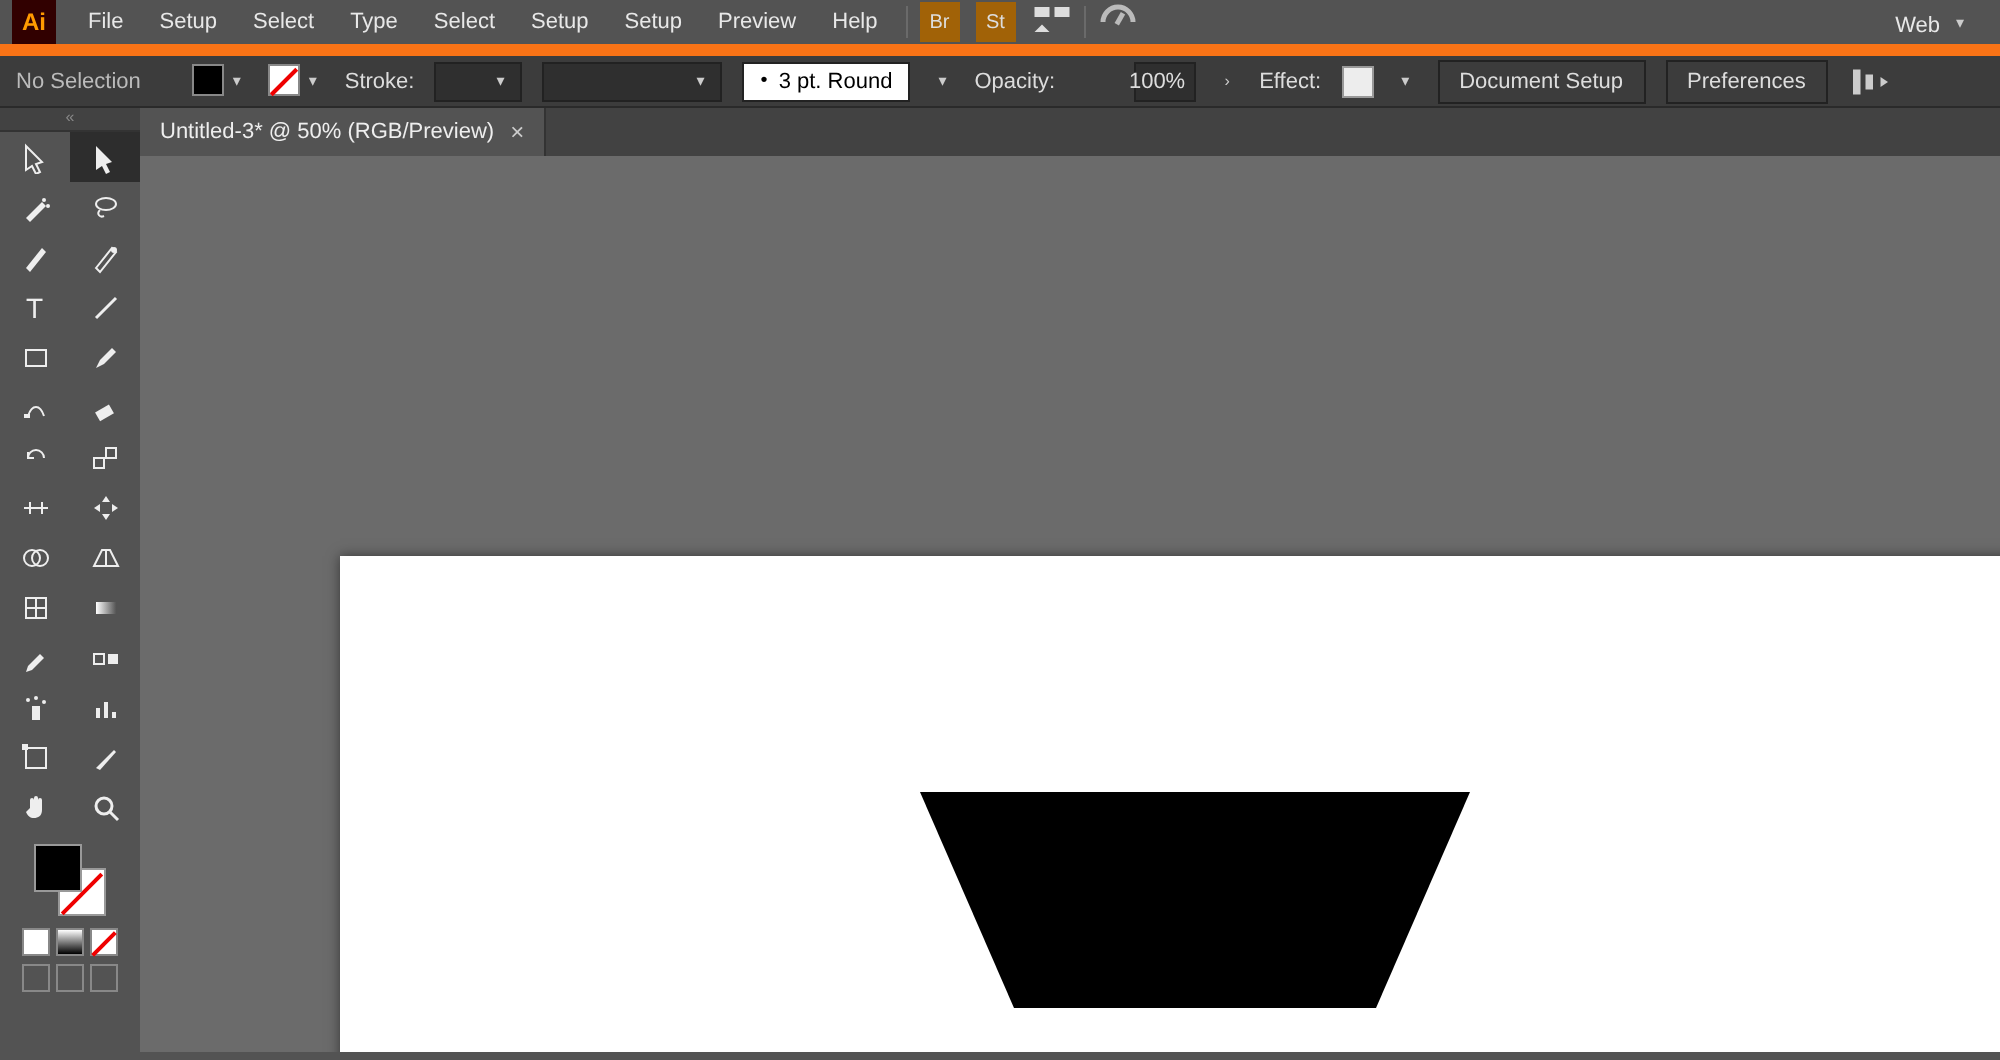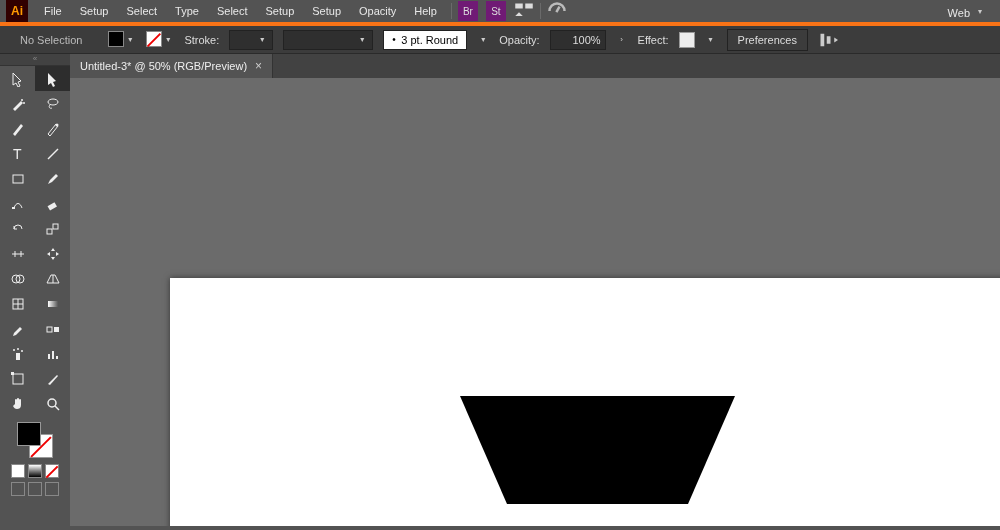--- a/index.html
+++ b/index.html
@@ -1,37 +1,37 @@
 <!DOCTYPE html>
 <html><head>
 <meta charset="utf-8">
 <style>
   * { box-sizing: border-box; margin: 0; padding: 0; font-family: "Segoe UI", Tahoma, sans-serif; }
   body { width: 1000px; height: 530px; background: #535353; overflow: hidden; color: #e8e8e8; font-size: 11px; }
   .menubar { height: 22px; background: #535353; display: flex; align-items: center; padding: 4px 6px; gap: 2px; }
   .ai-logo { width: 22px; height: 22px; background: #310000; color: #ff9a00; font-weight: bold; font-size: 12px; display: flex; align-items: center; justify-content: center; margin-right: 6px; }
   .menu-item { padding: 4px 8px; cursor: default; }
   .menu-sep { width: 1px; height: 16px; background: #6a6a6a; margin: 0 4px; }
-  .menu-icon { width: 20px; height: 20px; display: flex; align-items: center; justify-content: center; background: #701a75; font-size: 10px; color: #ddd; }
+  .menu-icon { width: 20px; height: 20px; display: flex; align-items: center; justify-content: center; background: #a16207; font-size: 10px; color: #ddd; }
   .menu-icon.plain { background: transparent; }
   .workspace { margin-left: auto; padding: 4px 8px; display: flex; align-items: flex-end; gap: 4px; }
 
-  .ctrlbar { height: 32px; background: #3c3c3c; border-top: 4px solid #f97316; border-bottom: 1px solid #2a2a2a; display: flex; align-items: center; padding: 0 20px; gap: 10px; }
+  .ctrlbar { height: 32px; background: #3c3c3c; border-top: 6px solid #f97316; border-bottom: 1px solid #2a2a2a; display: flex; align-items: center; padding: 0 8px; gap: 10px; }
   .noselection { color: #bbb; }
   .swatch { width: 16px; height: 16px; border: 1px solid #888; display: inline-block; vertical-align: middle; }
   .swatch.fill { background: #000; }
   .swatch.none { background: #fff; position: relative; }
   .swatch.none::after { content: ""; position: absolute; left: -2px; right: -2px; top: 50%; border-top: 2px solid #e00; transform: rotate(-45deg); }
   .dd { width: 12px; height: 16px; display: inline-flex; align-items: center; justify-content: center; color: #ccc; font-size: 8px; }
   .lbl { color: #ddd; }
   .field { background: #2f2f2f; border: 1px solid #222; height: 20px; display: flex; align-items: center; padding: 0 4px; color: #ddd; }
   .btn { background: #3c3c3c; border: 1px solid #222; height: 22px; padding: 0 10px; display: flex; align-items: center; color: #ddd; cursor: default; }
   .strokew { width: 44px; }
   .profile { width: 84px; background:#fff; color:#000; justify-content:center; }
-  .opacity { width: 56px; justify-content:flex-end; }
+  .opacity { width: 31px; justify-content:flex-end;margin-left:29px; }
   .stylebox { width: 16px; height: 16px; background: #ededed; border:1px solid #999; }
 
   .workarea { display: flex; height: calc(530px - 26px - 32px); }
   .toolcol { width: 70px; background: #535353; display: flex; flex-direction: column; }
   .tooltab { height: 12px; background: #424242; border-bottom: 1px solid #333; font-size: 8px; color:#888; text-align:center; }
   .doctab-row { height: 24px; background: #424242; display: flex; align-items: stretch; }
   .doctab { background: #535353; border-right: 1px solid #333; display: flex; align-items: center; padding: 12px 10px; gap: 8px; font-size: 11px; color:#eee; }
   .doctab .close { font-size: 12px; color:#ccc; }
   .tool-grid { display: grid; grid-template-columns: 1fr 1fr; }
   .tool { height: 25px; display: flex; align-items: center; justify-content: center; color: #e5e5e5; font-size: 14px; position: relative; }
@@ -58,21 +58,21 @@
 
 <div class="menubar">
   <div class="ai-logo">Ai</div>
   <div class="menu-item">File</div>
   <div class="menu-item">Setup</div>
   <div class="menu-item">Select</div>
   <div class="menu-item">Type</div>
   <div class="menu-item">Select</div>
   <div class="menu-item">Setup</div>
   <div class="menu-item">Setup</div>
-  <div class="menu-item">Opacity</div>
+  <div class="menu-item">Preview</div>
   <div class="menu-item">Help</div>
   <div class="menu-sep"></div>
   <div class="menu-icon">Br</div>
   <div style="width:4px"></div>
   <div class="menu-icon">St</div>
   <div style="width:4px"></div>
   <div class="menu-icon plain">
     <svg viewBox="0 0 16 16">
         <rect x="1" y="2" width="6" height="4" fill="#ddd"></rect>
         <rect x="9" y="2" width="6" height="4" fill="#ddd"></rect>
@@ -111,20 +111,21 @@
     </div>
   <span class="dd">▾</span>
   <span class="lbl">Opacity:</span>
   <div class="field opacity">
       <span>100%</span>
     </div>
   <span class="dd">›</span>
   <span class="lbl">Effect:</span>
   <span class="stylebox"></span>
   <span class="dd">▾</span>
+  <div class="btn">Document Setup</div>
   <div class="btn">Preferences</div>
   <div class="menu-icon plain">
     <svg viewBox="0 0 16 16">
         <rect x="2" y="3" width="3" height="10" fill="#ccc"></rect>
         <rect x="7" y="5" width="3" height="6" fill="#ccc"></rect>
         <path d="M13 6l3 2-3 2z" fill="#ccc"></path>
       </svg>
   </div>
 </div>
 

